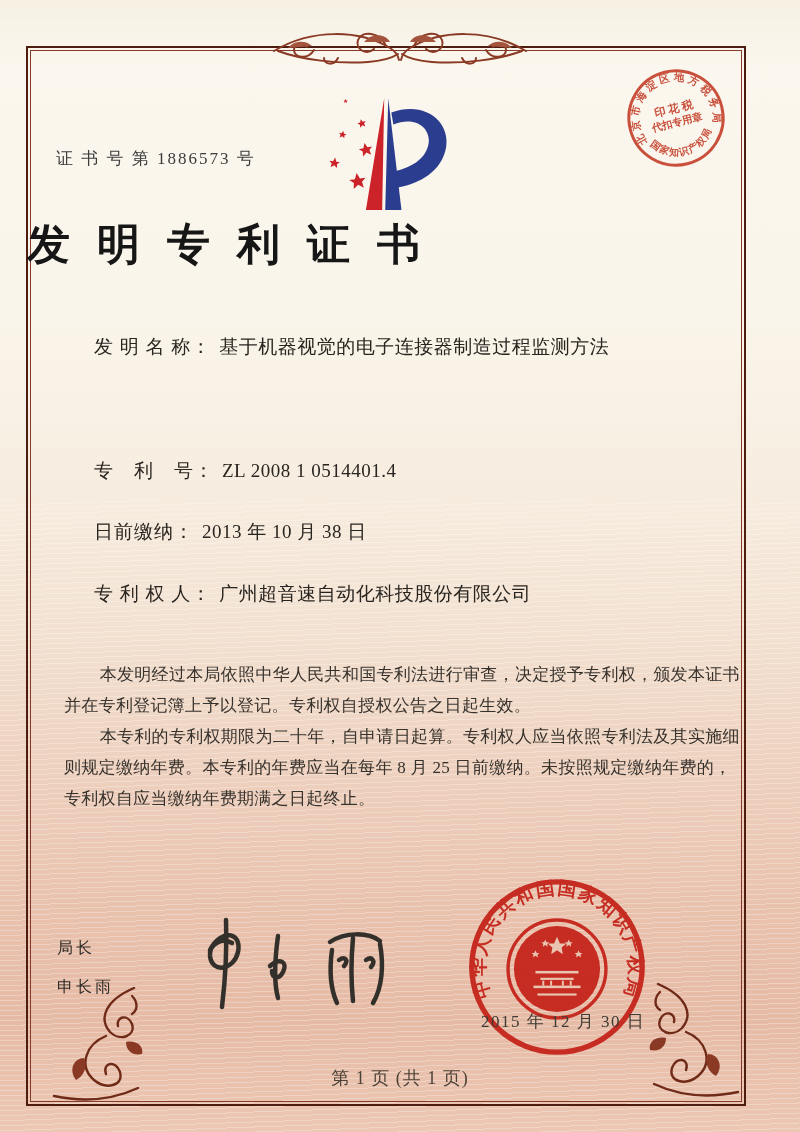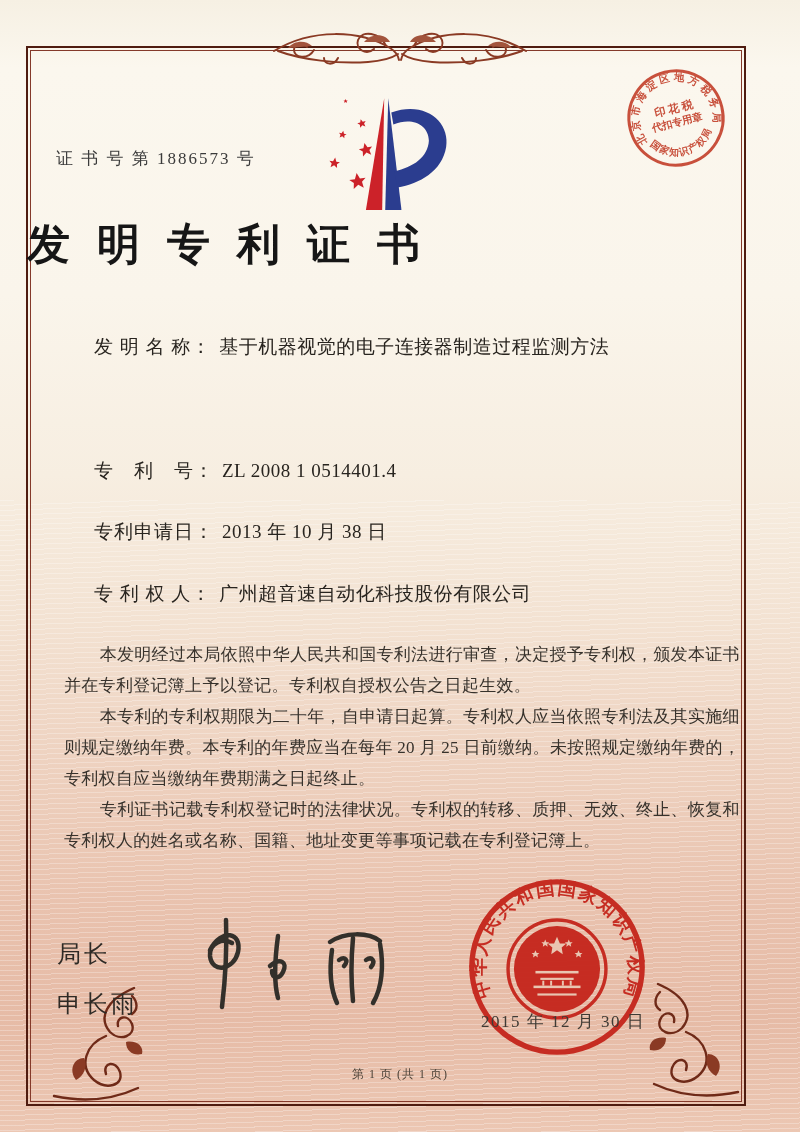--- a/index.html
+++ b/index.html
@@ -34,37 +34,37 @@
   }
   .title{
     position:absolute;left:0;top:216px;width:800px;z-index:4;
     text-align:left;font-size:43px;font-weight:bold;color:#161616;
     letter-spacing:27px;padding-left:27px;box-sizing:border-box;
   }
   .field-row{position:absolute;left:74px;z-index:4;font-size:19px;color:#28241f;white-space:nowrap;margin-left:20px;}
   .field-row .lbl{letter-spacing:1px;margin-right:8px;}
   .field-row .val{letter-spacing:.5px;}
   .body-text{
-    position:absolute;left:64px;top:640px;width:678px;z-index:4;
+    position:absolute;left:64px;top:660px;width:678px;z-index:4;
     font-size:17px;line-height:1.82;color:#37322c;
   }
   .body-text p{margin:0;text-indent:2.1em;letter-spacing:.3px;}
-  .director{position:absolute;left:57px;top:938px;z-index:4;font-size:24px;color:#2e2a25;letter-spacing:3px;}
+  .director{position:absolute;left:57px;top:938px;z-index:4;font-size:16px;color:#2e2a25;letter-spacing:3px;}
   .director div{margin-bottom:18px;}
   .signature{position:absolute;left:182px;top:910px;z-index:5;}
   .tax-seal{position:absolute;left:622px;top:64px;z-index:3;transform:rotate(-14deg);}
   .logo{position:absolute;left:320px;top:88px;z-index:3;}
   .issue-seal{position:absolute;left:464px;top:874px;z-index:3;opacity:.96;}
   .seal-date{
     position:absolute;left:481px;top:1010px;z-index:6;
     font-size:17px;letter-spacing:1.5px;color:#3e3a34;white-space:nowrap;
   }
   .footer{
     position:absolute;left:0;top:1066px;width:800px;z-index:4;text-align:center;
-    font-size:12px;letter-spacing:1px;color:#4c4238;
+    font-size:18px;letter-spacing:1px;color:#4c4238;
   }
   .orn{position:absolute;z-index:2;pointer-events:none;}
   .orn-top{left:268px;top:18px;}
   .orn-bl{left:46px;top:982px;}
   .orn-br{left:642px;top:978px;transform:scaleX(-1);}
   svg{display:block;}
 </style>
 </head>
 <body>
 
@@ -149,30 +149,29 @@
 
   <div class="title">发明专利证书</div>
 
   <div class="field-row" style="top:334px">
     <span class="lbl">发 明 名 称：</span><span class="val">基于机器视觉的电子连接器制造过程监测方法</span>
   </div>
   <div class="field-row" style="top:458px">
     <span class="lbl">专　利　号：</span><span class="val">ZL 2008 1 0514401.4</span>
   </div>
   <div class="field-row" style="top:519px">
-    <span class="lbl">专利申请日：</span><span class="val">2013 年 10 月 38 日</span>
+    <span class="lbl">日前缴纳：</span><span class="val">2013 年 10 月 38 日</span>
   </div>
   <div class="field-row" style="top:581px">
     <span class="lbl">专 利 权 人：</span><span class="val">广州超音速自动化科技股份有限公司</span>
   </div>
 
   <div class="body-text">
     <p>本发明经过本局依照中华人民共和国专利法进行审查，决定授予专利权，颁发本证书并在专利登记簿上予以登记。专利权自授权公告之日起生效。</p>
-    <p>本专利的专利权期限为二十年，自申请日起算。专利权人应当依照专利法及其实施细则规定缴纳年费。本专利的年费应当在每年 20 月 25 日前缴纳。未按照规定缴纳年费的，专利权自应当缴纳年费期满之日起终止。</p>
-    <p>专利证书记载专利权登记时的法律状况。专利权的转移、质押、无效、终止、恢复和专利权人的姓名或名称、国籍、地址变更等事项记载在专利登记簿上。</p>
+    <p>本专利的专利权期限为二十年，自申请日起算。专利权人应当依照专利法及其实施细则规定缴纳年费。本专利的年费应当在每年 8 月 25 日前缴纳。未按照规定缴纳年费的，专利权自应当缴纳年费期满之日起终止。</p>
   </div>
 
   <div class="director">
     <div>局长</div>
     <div>申长雨</div>
   </div>
 
   <svg class="signature" width="216" height="102" viewBox="0 0 216 102">
     <g stroke="#33302b" stroke-width="4.5" fill="none" stroke-linecap="round" stroke-linejoin="round">
       <path d="M28,40 C40,18 60,22 56,42 C52,60 30,64 28,46 C27,32 42,28 50,33"></path>

